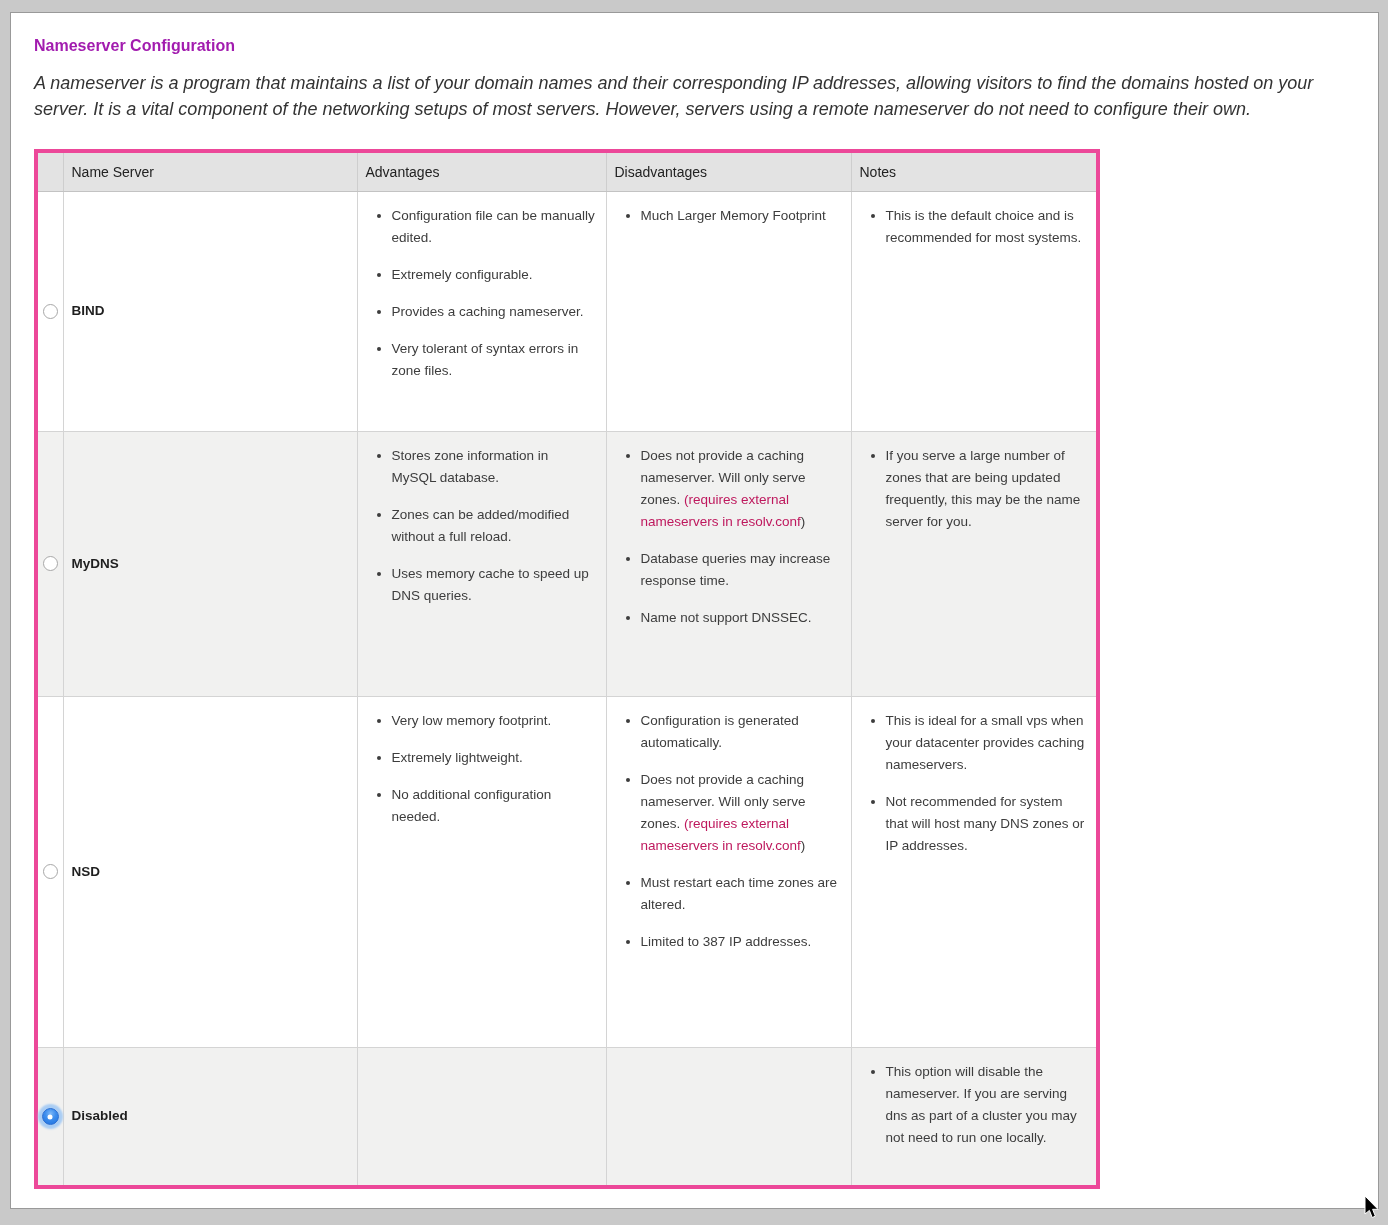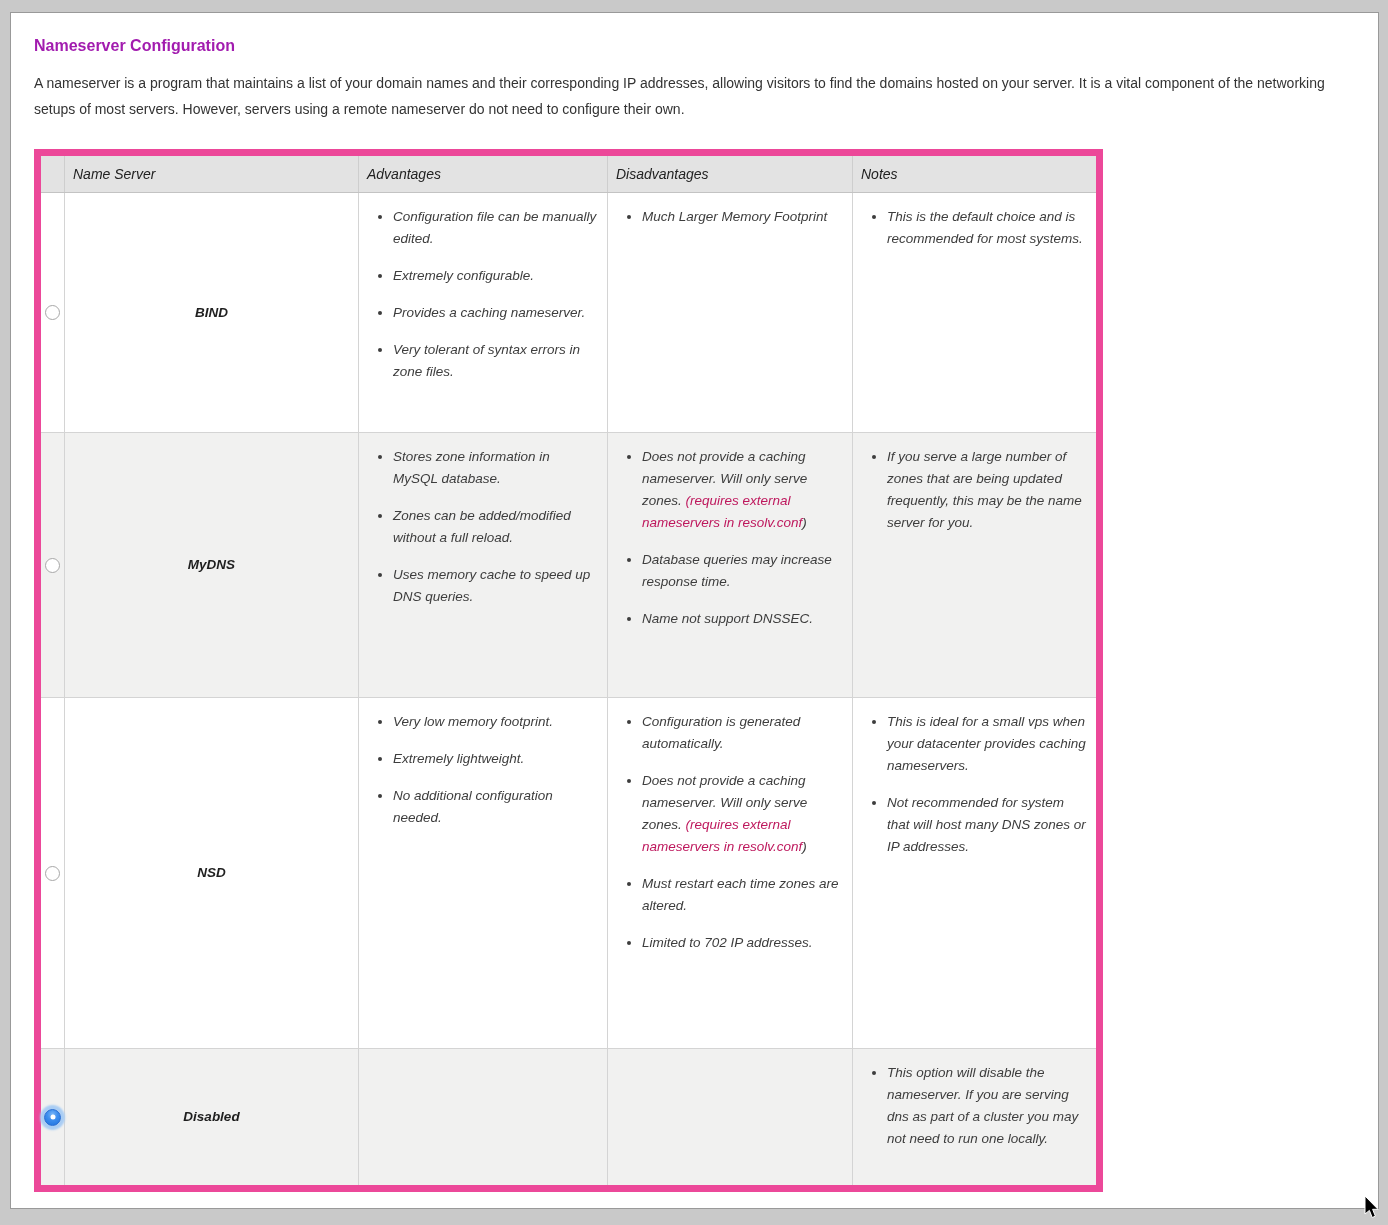--- a/index.html
+++ b/index.html
@@ -18,38 +18,38 @@
   }
   .content { padding: 12px 23px; }
 
   .page-title {
     font-size: 16px;
     font-weight: bold;
     color: #a21caf;
     margin: 12px 0 15px 0;
   }
   .page-description {
-    font-size: 14px;
+    font-size: 18px;
+    font-style: italic;
     color: #333333;
     line-height: 26px;
     margin: 0 0 27px 0;
     max-width: 1325px;
   }
   .page-instruction {
     font-size: 14px;
     color: #2e2e2e;
     margin: 0 0 19px 0;
   }
 
   table.ns-table {
     border-collapse: collapse;
     table-layout: fixed;
     width: 1062px;
-    border: 7px solid #ec4899;
-    font-style: italic;
+    border: 4px solid #ec4899;
   }
   .ns-table col.c-radio { width: 27px; }
   .ns-table col.c-name  { width: 294px; }
   .ns-table col.c-adv   { width: 249px; }
   .ns-table col.c-dis   { width: 245px; }
   .ns-table col.c-notes { width: 247px; }
 
   .ns-table thead th {
     height: 40px;
     background: #e3e3e3;
@@ -77,21 +77,20 @@
   tr[data-name="table-row-nsd"]      { height: 351px; }
   tr[data-name="table-row-disabled"] { height: 140px; }
 
   .ns-table td.radio-cell {
     vertical-align: middle;
     text-align: center;
     padding: 0;
   }
   .ns-table td.name-cell {
     vertical-align: middle;
-    text-align: center;
     font-weight: bold;
     color: #1f1f1f;
   }
   .ns-table td.list-cell ul {
     margin: 0;
     padding: 1px 2px 0 26px;
   }
   .ns-table td.list-cell li {
     margin: 0 0 15px 0;
   }
@@ -218,21 +217,21 @@
                 <li data-name="bullet-item">Very low memory footprint.</li>
                 <li data-name="bullet-item">Extremely lightweight.</li>
                 <li data-name="bullet-item">No additional configuration needed.</li>
               </ul>
             </td>
             <td class="list-cell" data-name="disadvantages-cell-nsd">
               <ul data-name="disadvantages-list">
                 <li data-name="bullet-item">Configuration is generated automatically.</li>
                 <li data-name="bullet-item">Does not provide a caching nameserver. Will only serve zones. <a class="cell-link" href="#" data-name="resolv-conf-link">(requires external nameservers in resolv.conf</a>)</li>
                 <li data-name="bullet-item">Must restart each time zones are altered.</li>
-                <li data-name="bullet-item">Limited to 702 IP addresses.</li>
+                <li data-name="bullet-item">Limited to 387 IP addresses.</li>
               </ul>
             </td>
             <td class="list-cell" data-name="notes-cell-nsd">
               <ul data-name="notes-list">
                 <li data-name="bullet-item">This is ideal for a small vps when your datacenter provides caching nameservers.</li>
                 <li data-name="bullet-item">Not recommended for system that will host many DNS zones or IP addresses.</li>
               </ul>
             </td>
           </tr>
           <tr data-name="table-row-disabled">

